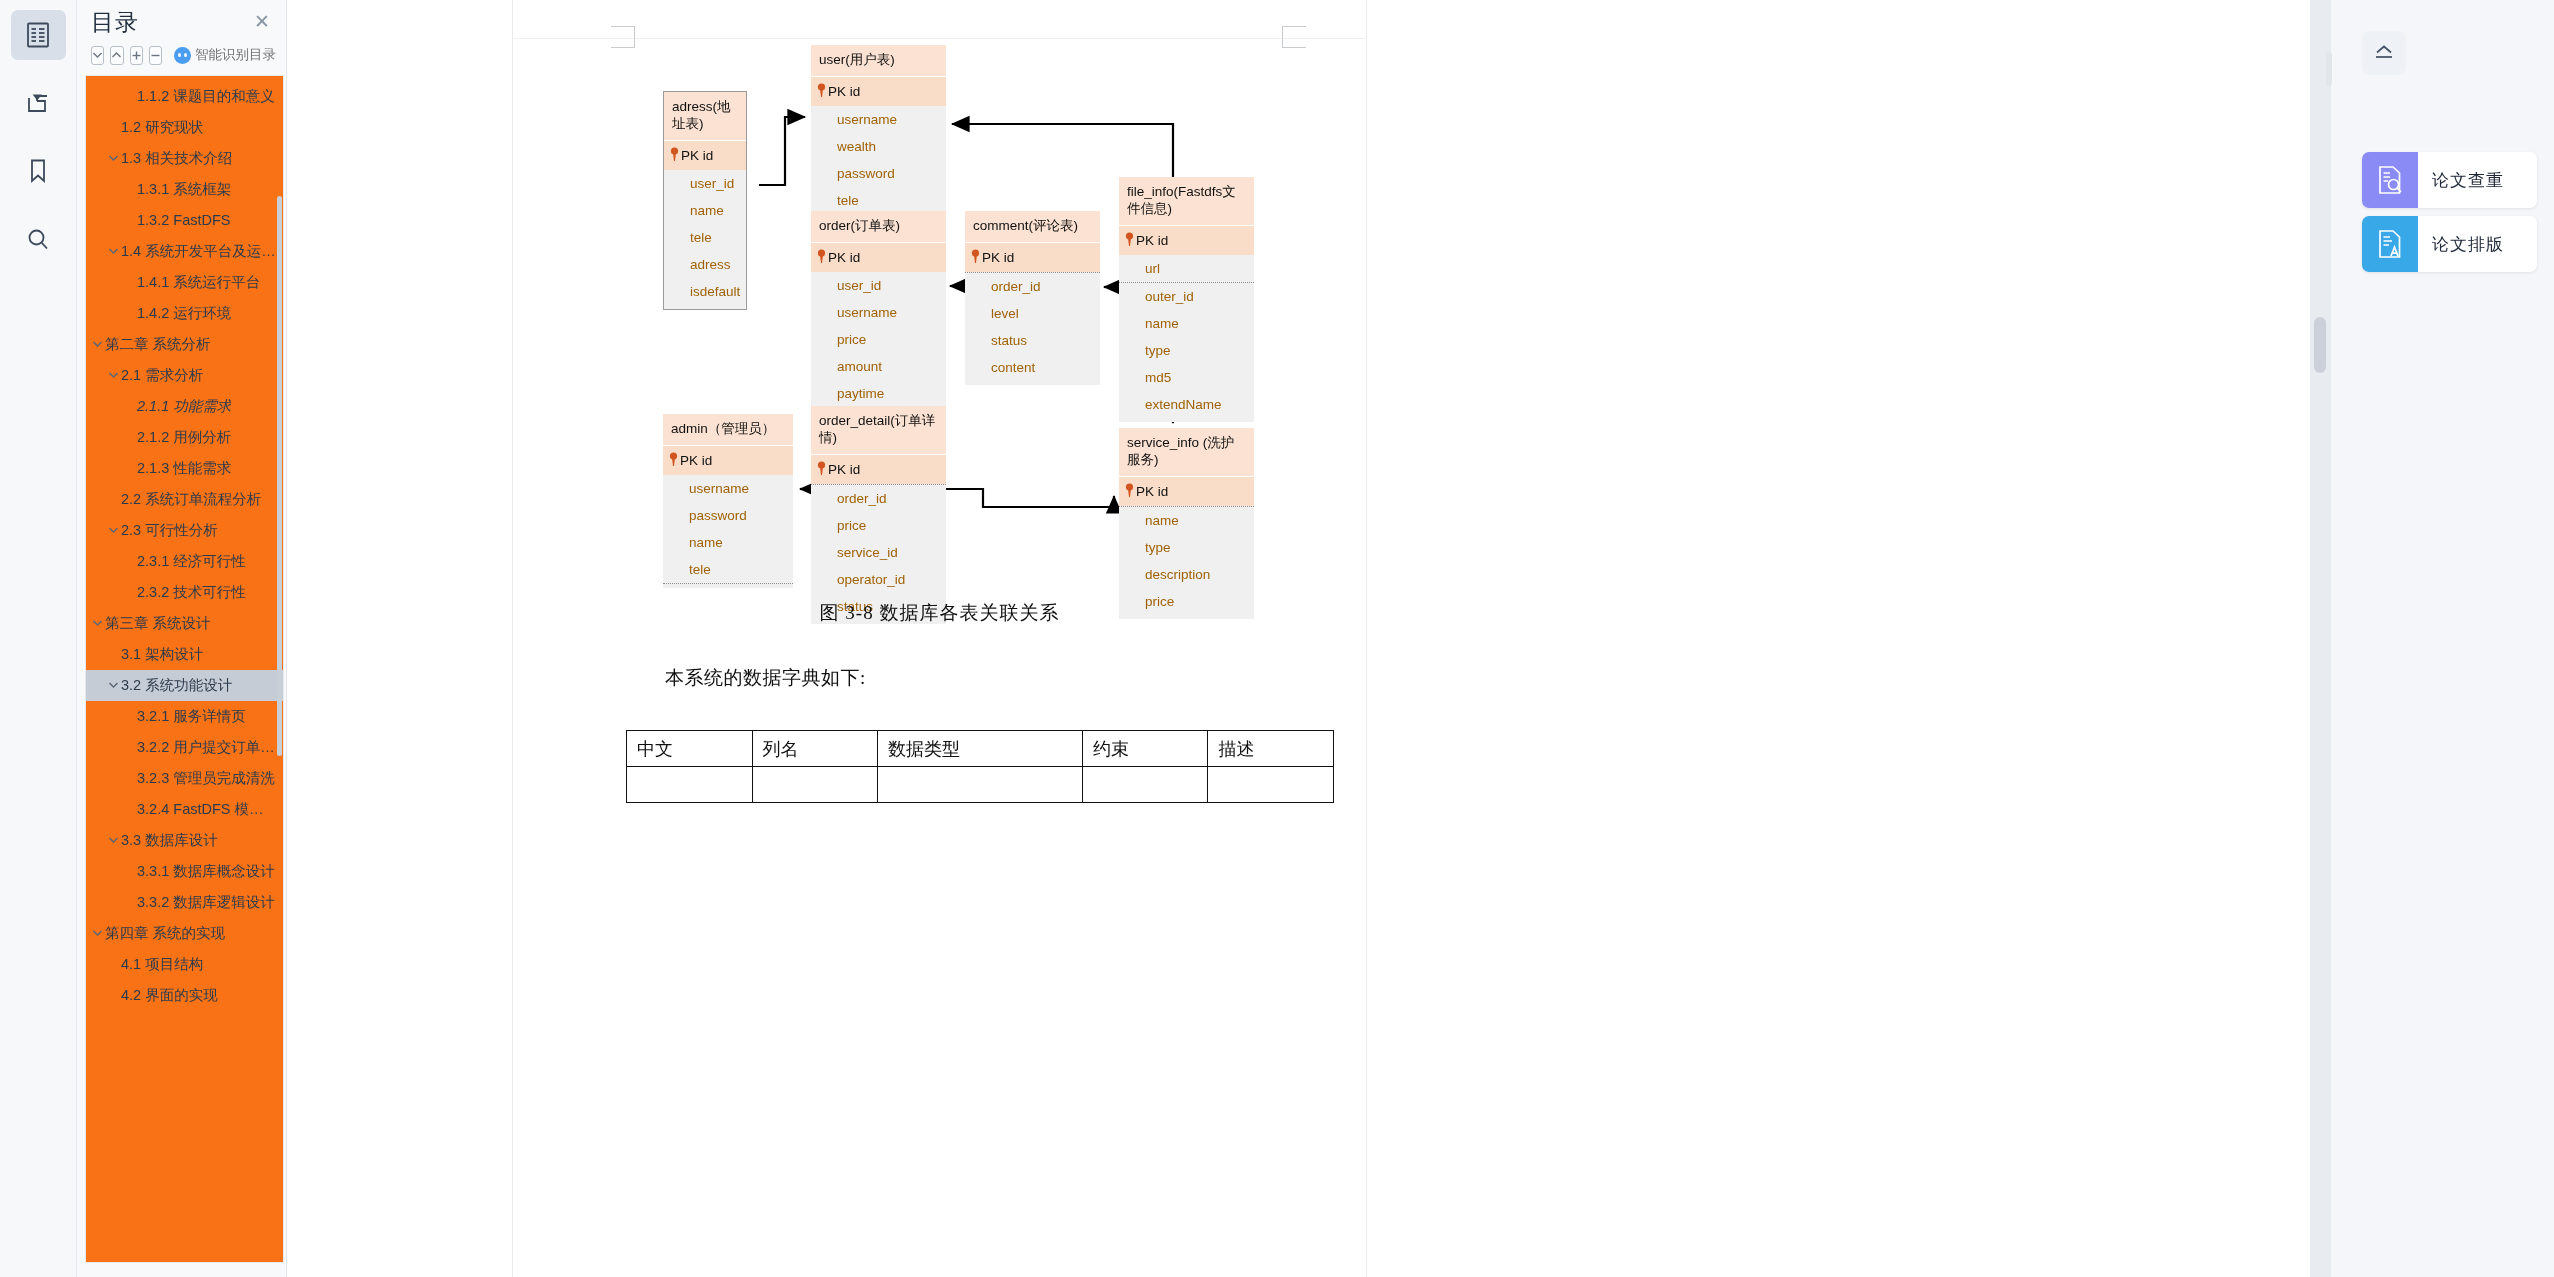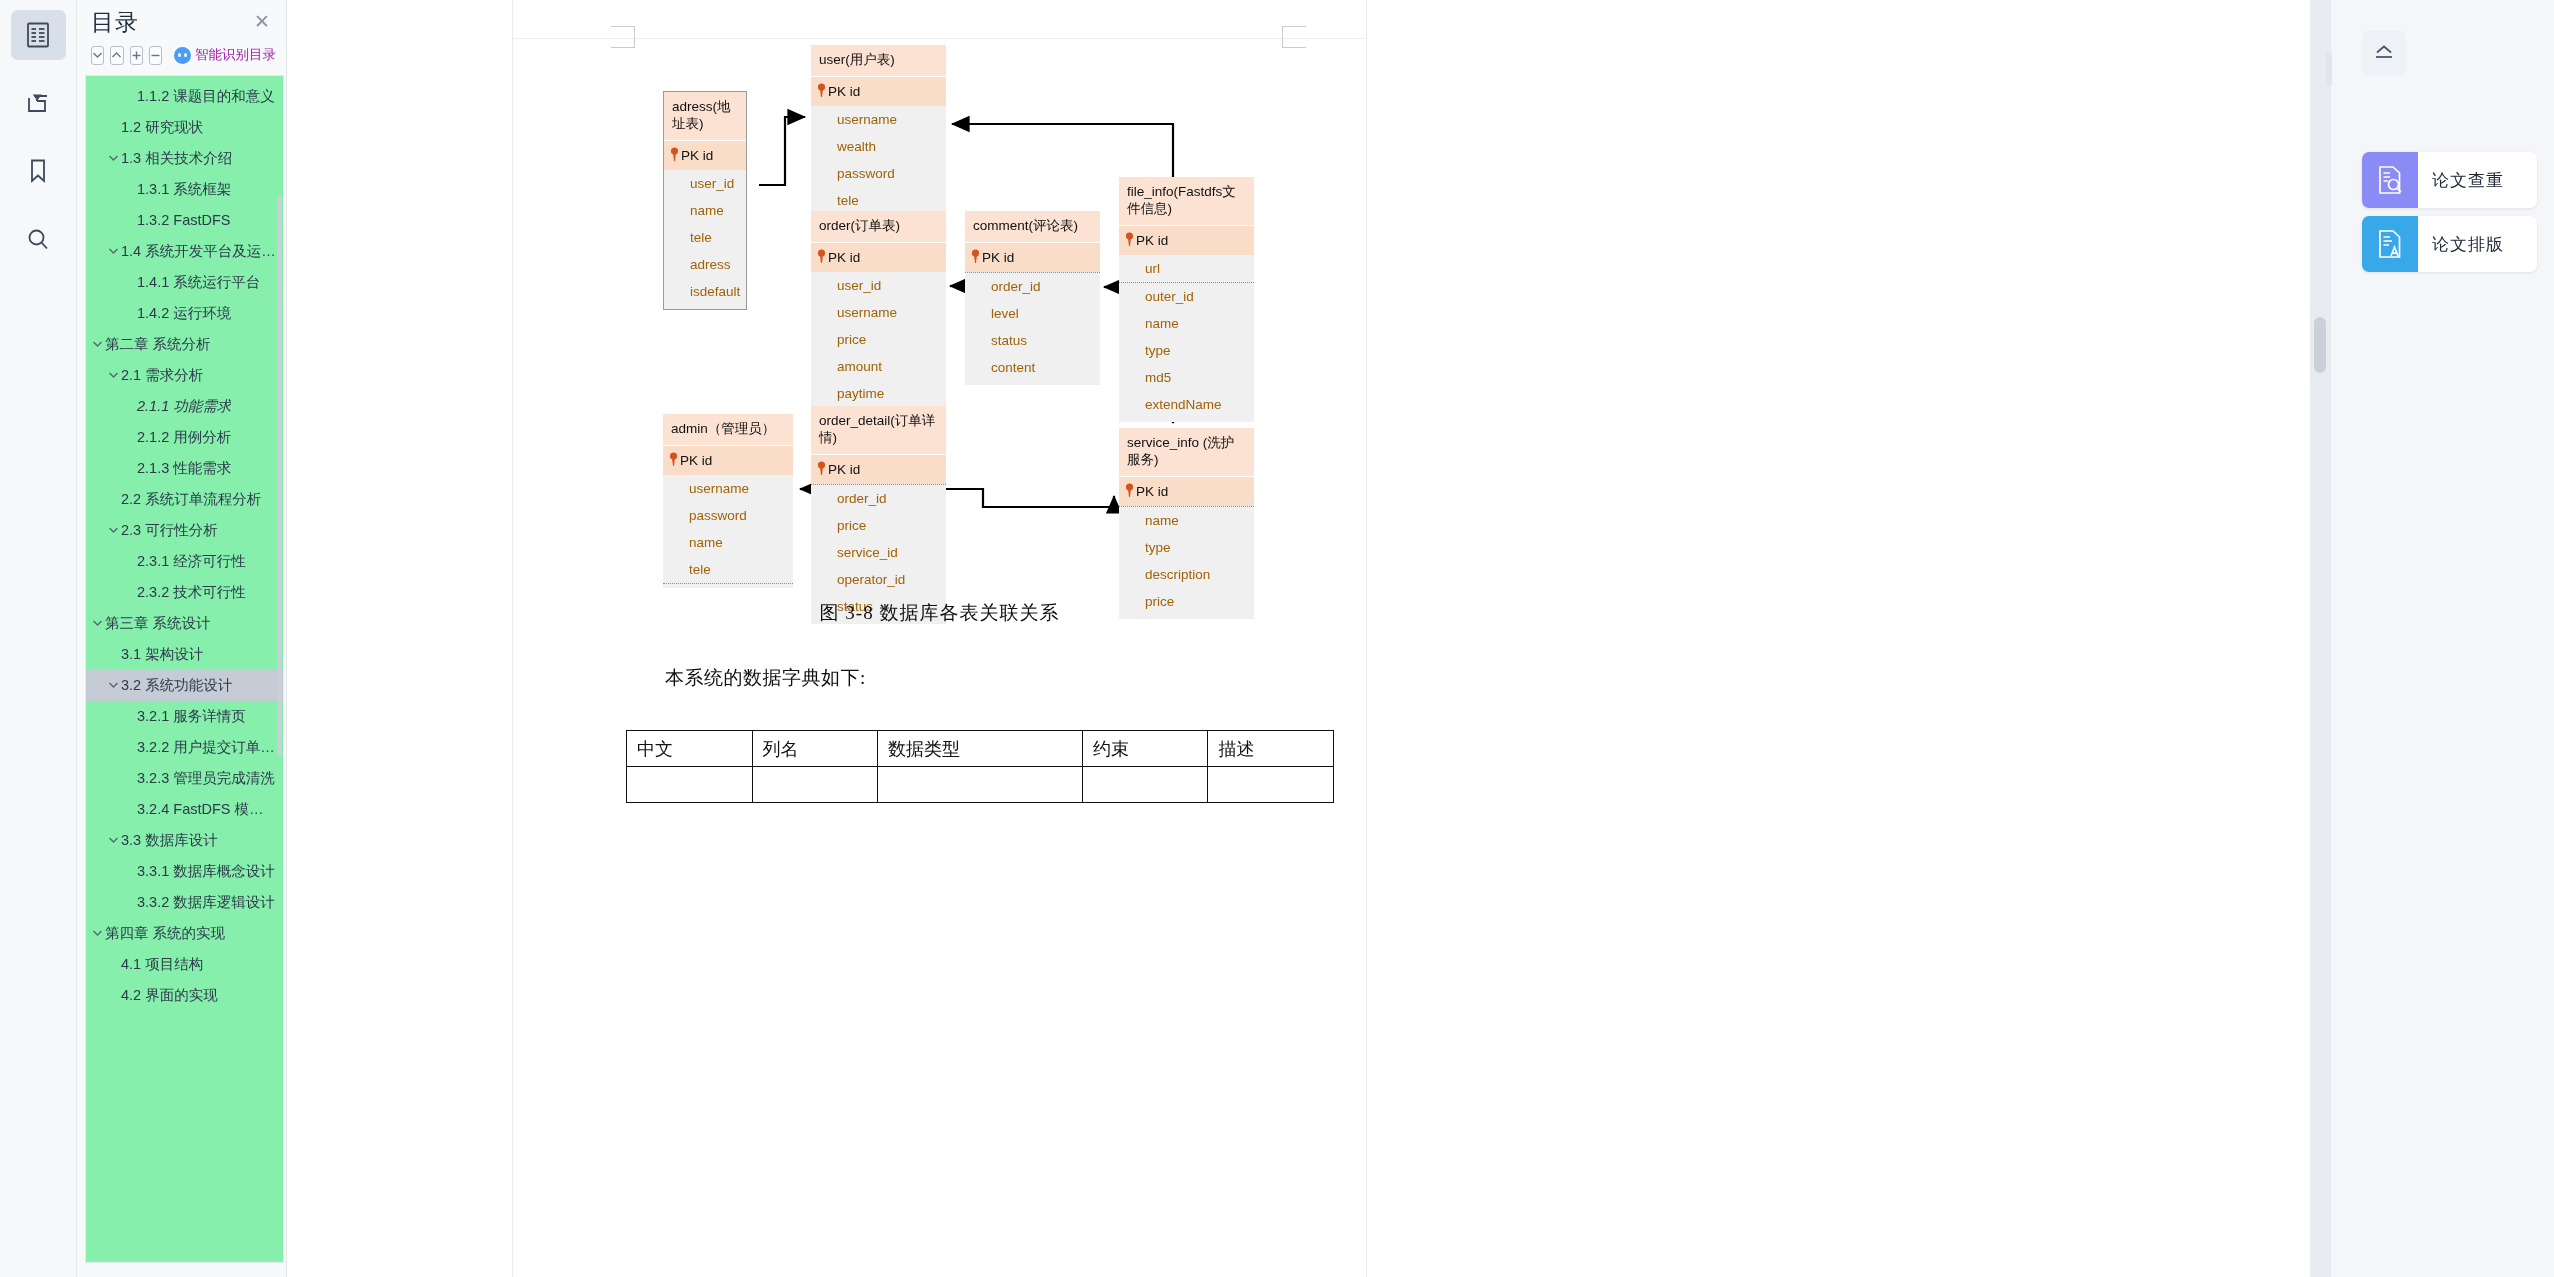--- a/index.html
+++ b/index.html
@@ -65,25 +65,25 @@
   .smart-dot {
     width: 17px; height: 17px; border-radius: 50%;
     background: #4a9df0; position: relative; flex: 0 0 17px;
   }
   .smart-dot::before, .smart-dot::after {
     content:""; position:absolute; top:6px; width:3px; height:4px;
     border-radius:2px; background:#eaf3fd;
   }
   .smart-dot::before { left:4px; }
   .smart-dot::after  { right:4px; }
-  .smart-label { font-size: 13.5px; color: #a21caf; white-space: nowrap; }
+  .smart-label { font-size: 13.5px; color: #737373; white-space: nowrap; }
 
   .toc-list-wrap {
     flex: 1; margin: 0 2px 14px 8px;
-    border: 1px solid #e6eaee; background: #86efac;
+    border: 1px solid #e6eaee; background: #f97316;
     position: relative; overflow: hidden;
   }
   .toc-list { padding: 5px 0 0 0; }
   .toc-item {
     display: flex; align-items: center;
     height: 31px; padding-right: 6px;
     font-size: 14.5px; color: #2c3a4a; white-space: nowrap;
     cursor: pointer;
   }
   .toc-item.sel { background: #c5ccd6; }

